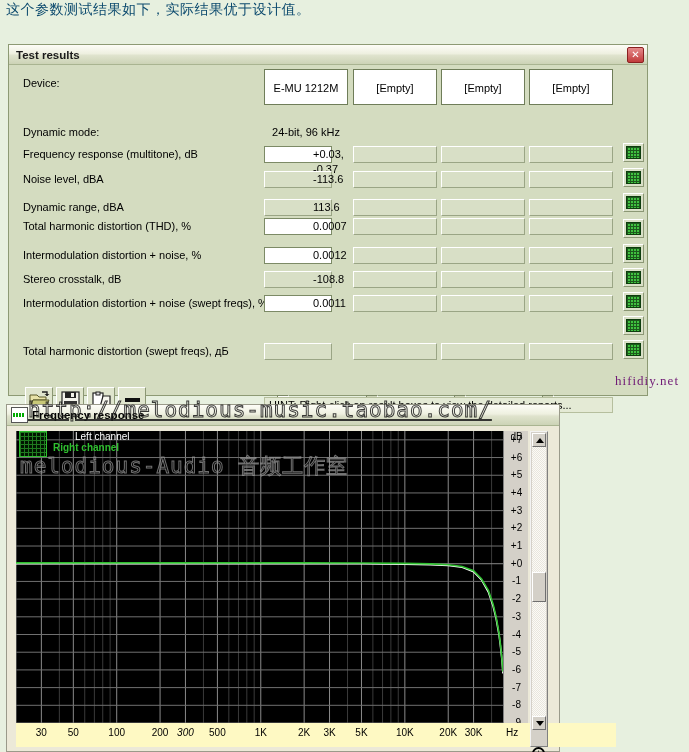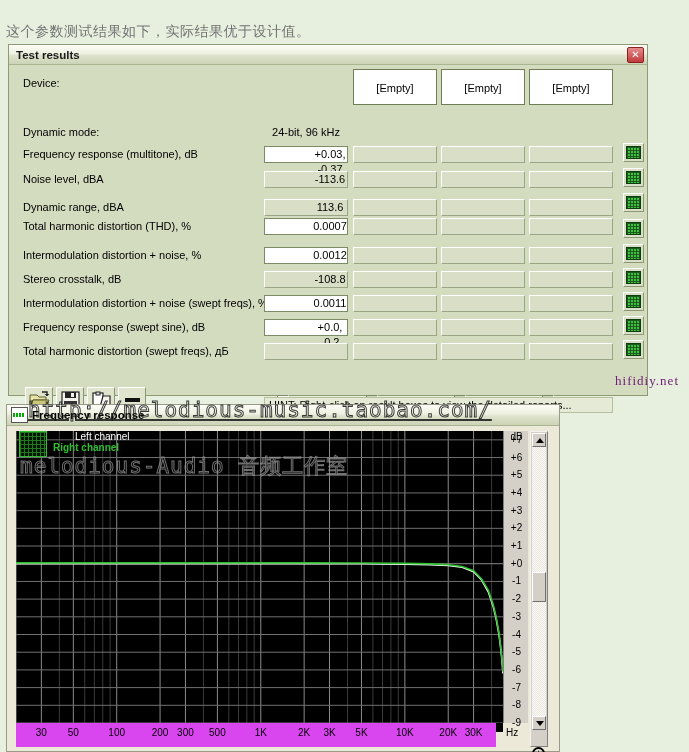--- a/index.html
+++ b/index.html
@@ -5,22 +5,22 @@
   html,body{margin:0;padding:0;}
   body{
     width:689px;height:752px;
     background:#e7f0df;
     font-family:"Liberation Sans","DejaVu Sans",sans-serif;
     font-size:11px;color:#000;
     overflow:hidden;position:relative;
   }
   
   .intro{
-    position:absolute;left:6px;top:23px;
-    font-size:14px;color:#737373;
+    position:absolute;left:6px;top:1px;
+    font-size:14px;color:#0c4a6e;
     font-family:"DejaVu Sans",sans-serif;
     letter-spacing:.5px;
   }
   
   .win{
     position:absolute;left:8px;top:44px;width:640px;height:352px;
     background:#d4dcc0;border:1px solid #8d9a74;
     box-sizing:border-box;
   }
   .titlebar{
@@ -43,21 +43,21 @@
   .row{position:absolute;left:0;width:100%;height:22px;}
   .rlabel{position:absolute;left:14px;top:3px;font-size:11px;white-space:nowrap;}
   .box{
     position:absolute;top:1px;height:17px;
     border:1px solid #ffffff;border-right-color:#9aa585;border-bottom-color:#9aa585;
     background:#d8dfc6;
     box-sizing:border-box;
     font-size:11px;line-height:15px;text-align:center;color:#000;
   }
   .box.white{background:#ffffff;border:1px solid #7c8a66;}
-  .box.c0{left:255px;width:84px;padding-left:48px;}
+  .box.c0{left:255px;width:68px;padding-left:48px;}
   .box.c1{left:344px;width:84px;}
   .box.c2{left:432px;width:84px;}
   .box.c3{left:520px;width:84px;}
   
   .devrow{position:absolute;top:0px;left:0;width:100%;height:40px;}
   .devbox{
     position:absolute;top:4px;height:36px;width:84px;
     background:#fff;border:1px solid #6f7d59;
     box-sizing:border-box;
     font-size:11px;text-align:center;line-height:36px;
@@ -144,22 +144,22 @@
   .yaxis{
     position:absolute;left:496px;top:6px;width:25px;height:292px;
     background:#d4d0c8;border-left:1px solid #808080;
     box-sizing:border-box;
   }
   .yaxis .yl{
     position:absolute;left:0;width:25px;text-align:center;
     font-size:10px;color:#000;
   }
   .xaxis{
-    position:absolute;left:9px;top:298px;width:480px;height:24px;
-    background:#d946ef;
+    position:absolute;left:9px;top:298px;width:600px;height:24px;
+    background:#fef9c3;
   }
   .xaxis .xl{position:absolute;top:4px;font-size:10px;transform:translateX(-50%);}
   .xblack{position:absolute;left:9px;top:298px;width:487px;height:9px;background:#000;}
   
   .vsb{
     position:absolute;left:523px;top:6px;width:18px;height:316px;
     background:#d4d0c8;border:1px solid #f3f3f3;
     border-right-color:#808080;border-bottom-color:#808080;box-sizing:border-box;
   }
   .sbtn{
@@ -223,20 +223,21 @@
 <div class="win">
   <div class="titlebar">
     <span class="t">Test results</span>
     <span class="closebtn">✕</span>
   </div>
 
   <div class="winbody">
 
     <div class="devrow">
       <span class="rlabel" style="top:12px">Device:</span>
+      <div class="devbox c0">E-MU 1212M</div>
       <div class="devbox c1">[Empty]</div>
       <div class="devbox c2">[Empty]</div>
       <div class="devbox c3">[Empty]</div>
     </div>
 
     <div class="row" style="top:58px">
       <span class="rlabel">Dynamic mode:</span>
       <span class="plain">24-bit, 96 kHz</span>
     </div>
 
@@ -278,27 +279,20 @@
     <div class="row" style="top:205px">
       <span class="rlabel">Stereo crosstalk, dB</span>
       <div class="box c0">-108.8</div>
       <div class="box c1"></div>
       <div class="box c2"></div>
       <div class="box c3"></div>
     </div>
     <div class="row" style="top:229px">
       <span class="rlabel">Intermodulation distortion + noise (swept freqs), %</span>
       <div class="box white c0">0.0011</div>
-      <div class="box c1"></div>
-      <div class="box c2"></div>
-      <div class="box c3"></div>
-    </div>
-    <div class="row" style="top:253px">
-      <span class="rlabel">Frequency response (swept sine), dB</span>
-      <div class="box white c0">+0.0, -0.2</div>
       <div class="box c1"></div>
       <div class="box c2"></div>
       <div class="box c3"></div>
     </div>
     <div class="row" style="top:277px">
       <span class="rlabel">Total harmonic distortion (swept freqs), дБ</span>
       <div class="box c0"></div>
       <div class="box c1"></div>
       <div class="box c2"></div>
       <div class="box c3"></div>
@@ -505,21 +499,21 @@
         <div style="position: absolute; bottom: 0px; width: 1px; background: rgb(187, 187, 187); left: 388.851px; height: 9px;"></div>
         <div style="position: absolute; bottom: 0px; width: 1px; background: rgb(187, 187, 187); left: 432.222px; height: 9px;"></div>
         <div style="position: absolute; bottom: 0px; width: 1px; background: rgb(187, 187, 187); left: 457.592px; height: 9px;"></div>
         <div style="position: absolute; bottom: 0px; width: 1px; background: rgb(187, 187, 187); left: 475.592px; height: 5px;"></div>
       </div>
     <div class="xaxis" id="xaxis">
         <div class="xl" style="left: 25.3701px;">30</div>
         <div class="xl" style="left: 57.3327px;">50</div>
         <div class="xl" style="left: 100.703px;">100</div>
         <div class="xl" style="left: 144.074px;">200</div>
-        <div class="xl" style="left: 169.444px;">300</div>
+        <div class="xl" style="left: 169.444px; font-style: italic;">300</div>
         <div class="xl" style="left: 201.407px;">500</div>
         <div class="xl" style="left: 244.777px;">1K</div>
         <div class="xl" style="left: 288.148px;">2K</div>
         <div class="xl" style="left: 313.518px;">3K</div>
         <div class="xl" style="left: 345.48px;">5K</div>
         <div class="xl" style="left: 388.851px;">10K</div>
         <div class="xl" style="left: 432.222px;">20K</div>
         <div class="xl" style="left: 457.592px;">30K</div>
       </div>
     <div class="hzlab">Hz</div>

